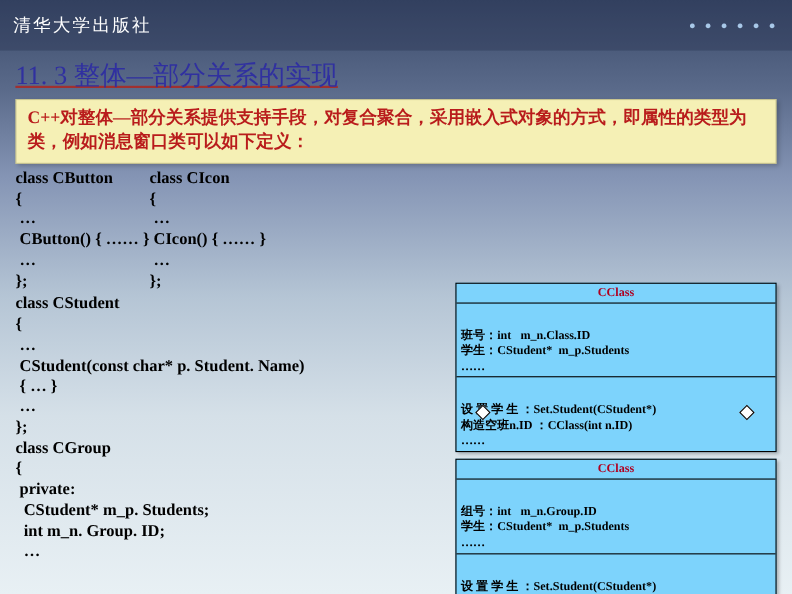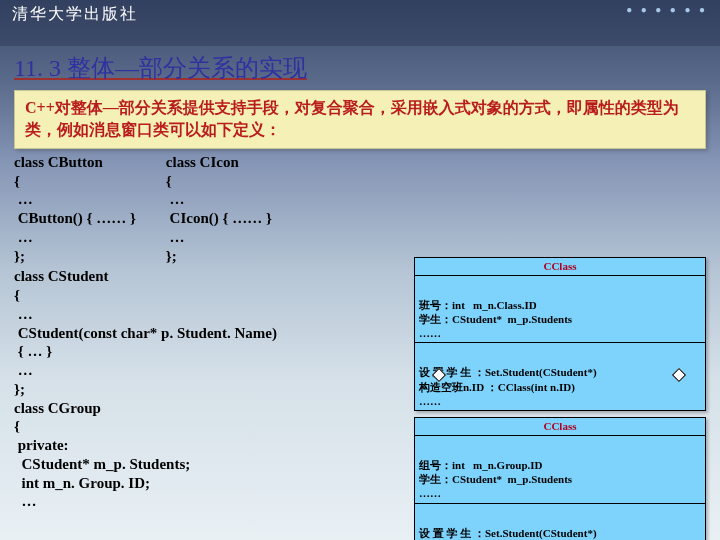--- a/index.html
+++ b/index.html
@@ -10,20 +10,21 @@
     font-family: "SimSun", serif;
     background: linear-gradient(to bottom, #3a4a6a 0%, #5a6a8a 15%, #8595b5 30%, #b5c5d5 50%, #d5e0e8 70%, #e8f0f4 100%);
     overflow: hidden;
     position: relative;
   }
   .header {
     height: 38px;
     background: rgba(40,50,80,0.4);
     padding: 4px 12px;
     display: flex;
+    align-items: center;
     justify-content: space-between;
     color: #fff;
   }
   .logo-cn {
     font-size: 16px;
     letter-spacing: 2px;
   }
   .dots {
     color: #a8c8e8;
     letter-spacing: 3px;
@@ -50,21 +51,20 @@
     border: 1px solid rgba(100,100,60,0.3);
     padding: 6px 10px;
     font-size: 16px;
     color: #b91c1c;
     font-weight: bold;
     line-height: 1.4;
     box-shadow: 2px 2px 4px rgba(0,0,0,0.2);
   }
   .codes {
     display: flex;
-    gap: 30px;
     margin-top: 4px;
   }
   .code-left, .code-mid {
     font-family: "Times New Roman", serif;
     font-size: 15px;
     font-weight: bold;
     white-space: pre;
     line-height: 1.25;
   }
   .code-block2 {

